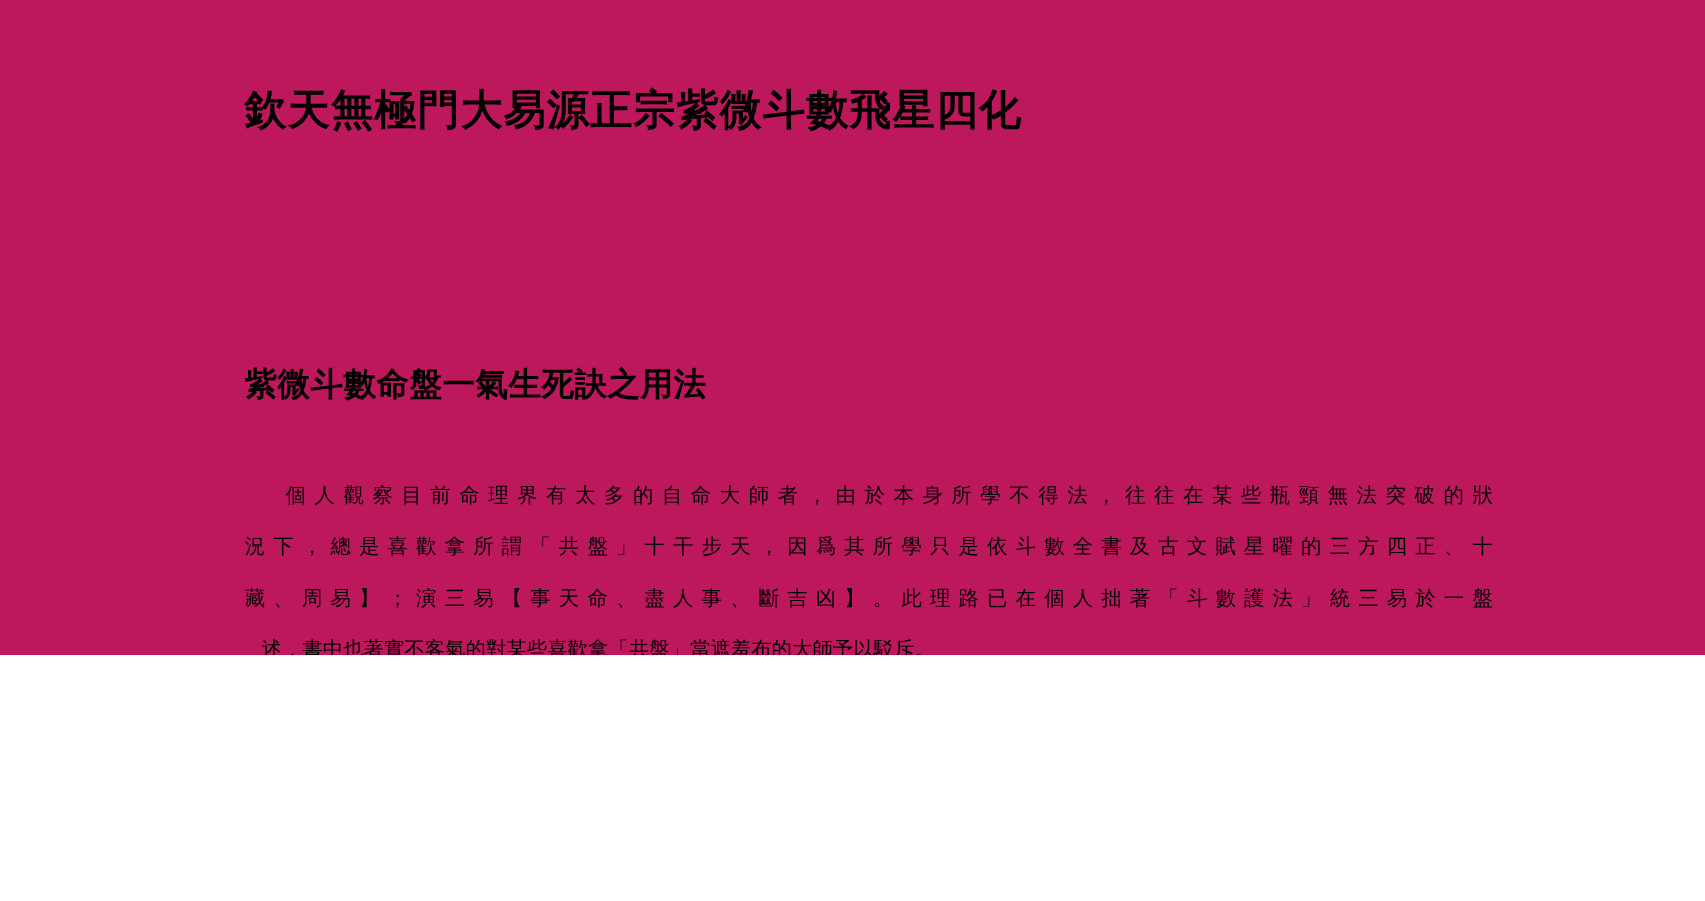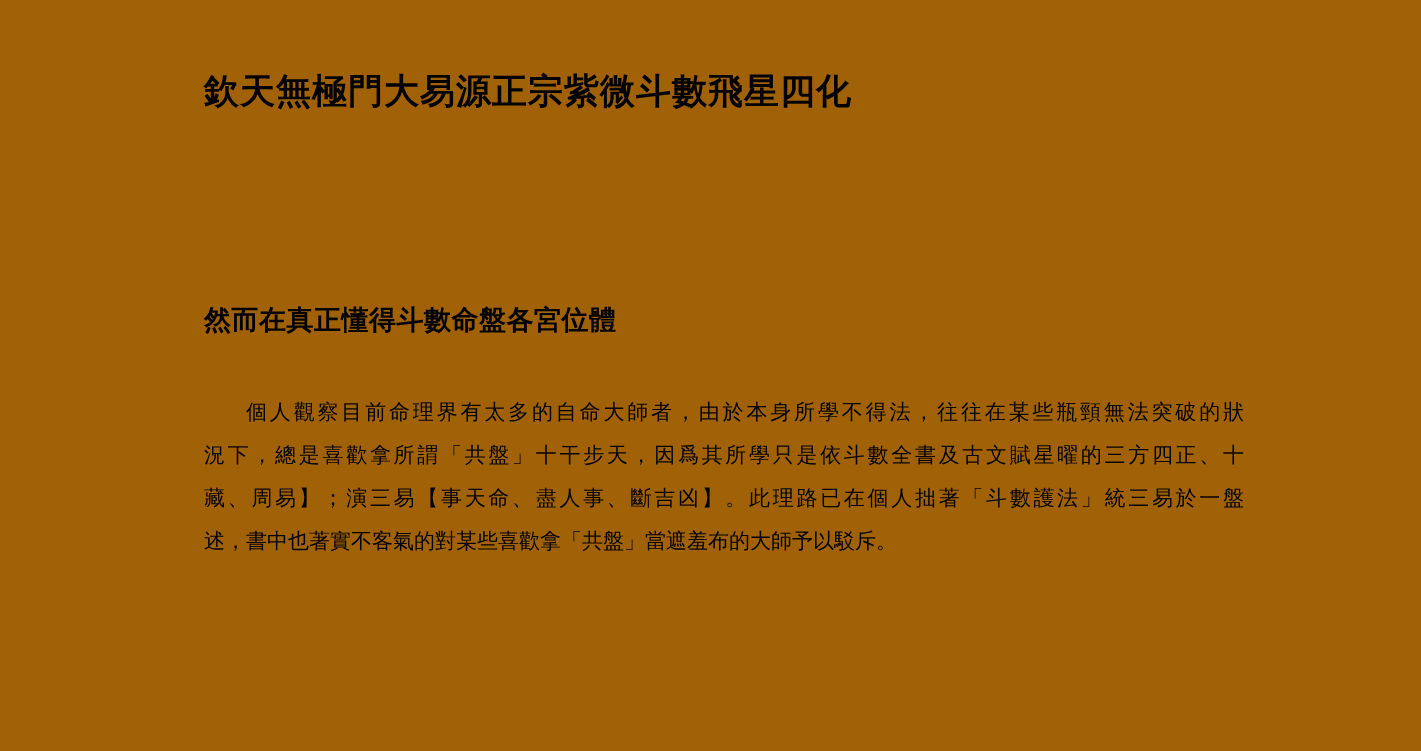--- a/index.html
+++ b/index.html
@@ -3,22 +3,22 @@
 <meta charset="utf-8">
 <style>
   html, body {
     margin: 0;
     padding: 0;
     background: #ffffff;
   }
   .page {
     position: relative;
     width: 1421px;
-    height: 751px;
-    background: #a16207;
+    height: 546px;
+    background: #be185d;
     color: #000000;
     font-family: "Liberation Serif", "DejaVu Serif", serif;
     overflow: hidden;
   }
   .doc-title {
     position: absolute;
     left: 204px;
     top: 70px;
     margin: 0;
     font-size: 35px;
@@ -36,44 +36,45 @@
     line-height: 36px;
     font-weight: bold;
     letter-spacing: 0.5px;
     white-space: nowrap;
   }
   .body-paragraph {
     position: absolute;
     left: 204px;
     top: 391px;
     width: 1040px;
-    font-size: 21px;
+    font-size: 17px;
   }
   .para-line {
     height: 43px;
     line-height: 43px;
     text-align: justify;
     text-align-last: justify;
     text-justify: inter-ideograph;
     white-space: normal;
   }
   .para-line:first-child {
     text-indent: 2em;
   }
   .para-line:last-child {
     text-align-last: left;
+    margin-left: 14px;
   }
 </style>
 </head>
 <body>
 
 <div class="page">
   <h1 class="doc-title">欽天無極門大易源正宗紫微斗數飛星四化</h1>
 
-  <h2 class="section-heading">然而在真正懂得斗數命盤各宮位體</h2>
+  <h2 class="section-heading">紫微斗數命盤一氣生死訣之用法</h2>
 
   <div class="body-paragraph">
       <div class="para-line">個人觀察目前命理界有太多的自命大師者，由於本身所學不得法，往往在某些瓶頸無法突破的狀</div>
       <div class="para-line">況下，總是喜歡拿所謂「共盤」十干步天，因爲其所學只是依斗數全書及古文賦星曜的三方四正、十</div>
       <div class="para-line">藏、周易】；演三易【事天命、盡人事、斷吉凶】。此理路已在個人拙著「斗數護法」統三易於一盤</div>
       <div class="para-line">述，書中也著實不客氣的對某些喜歡拿「共盤」當遮羞布的大師予以駁斥。</div>
     </div>
 </div>
 
 </body></html>

